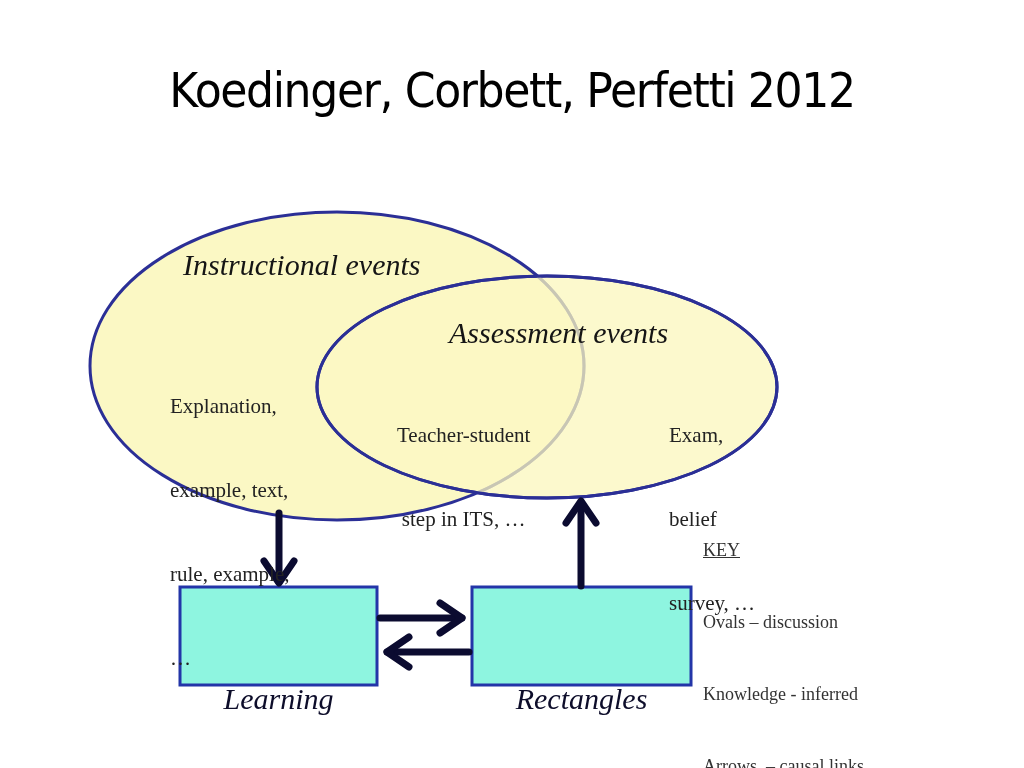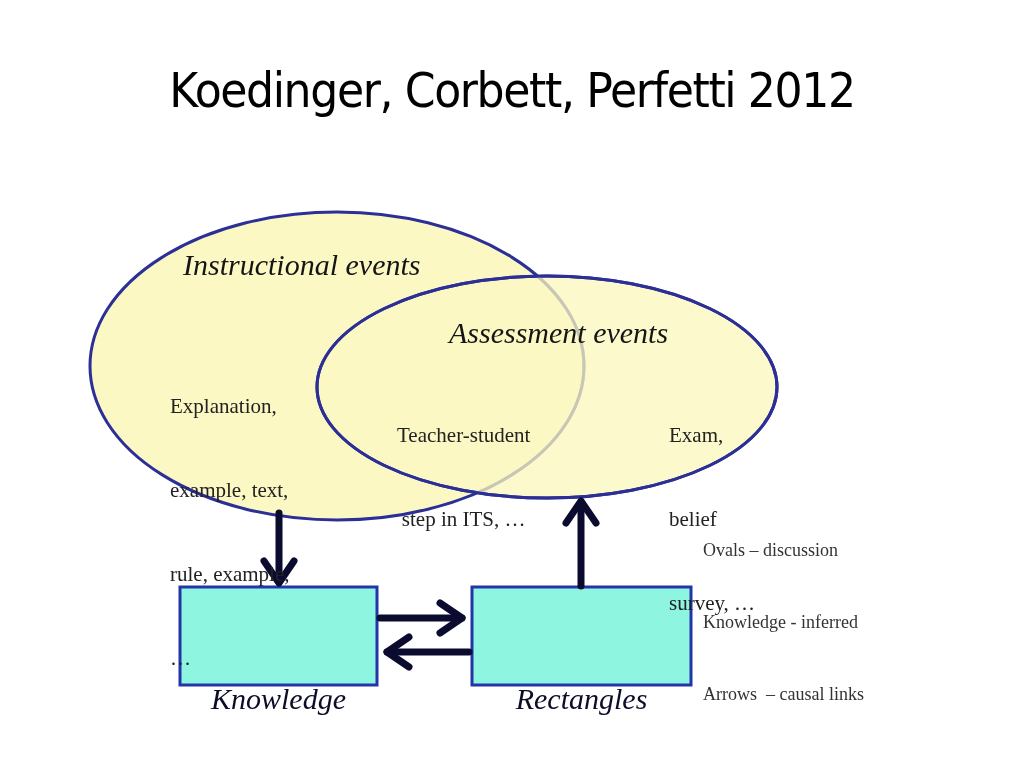--- a/index.html
+++ b/index.html
@@ -74,25 +74,26 @@
   <div>Teacher-student</div>
   <div>step in ITS, …</div>
 </div>
 <div class="lbl oval-body" style="left:636px; top:365px;margin-left:33px;">
   <div>Exam,</div>
   <div>belief</div>
   <div>survey, …</div>
 </div>
 
 <div class="lbl box-text" style="left:180px; top:594px; width:197px;">
-  <div>Knowledge</div>
+  <div>Learning</div>
   
 </div>
 <div class="lbl box-text" style="left:472px; top:594px; width:219px;">
   <div>Rectangles</div>
   
 </div>
 
 <div class="lbl key" style="left:703px; top:490px;">
+  <div class="key-head">KEY</div>
   <div>Ovals – discussion</div>
   <div>Knowledge - inferred</div>
   <div>Arrows  – causal links</div>
 </div>
 
 </body></html>

